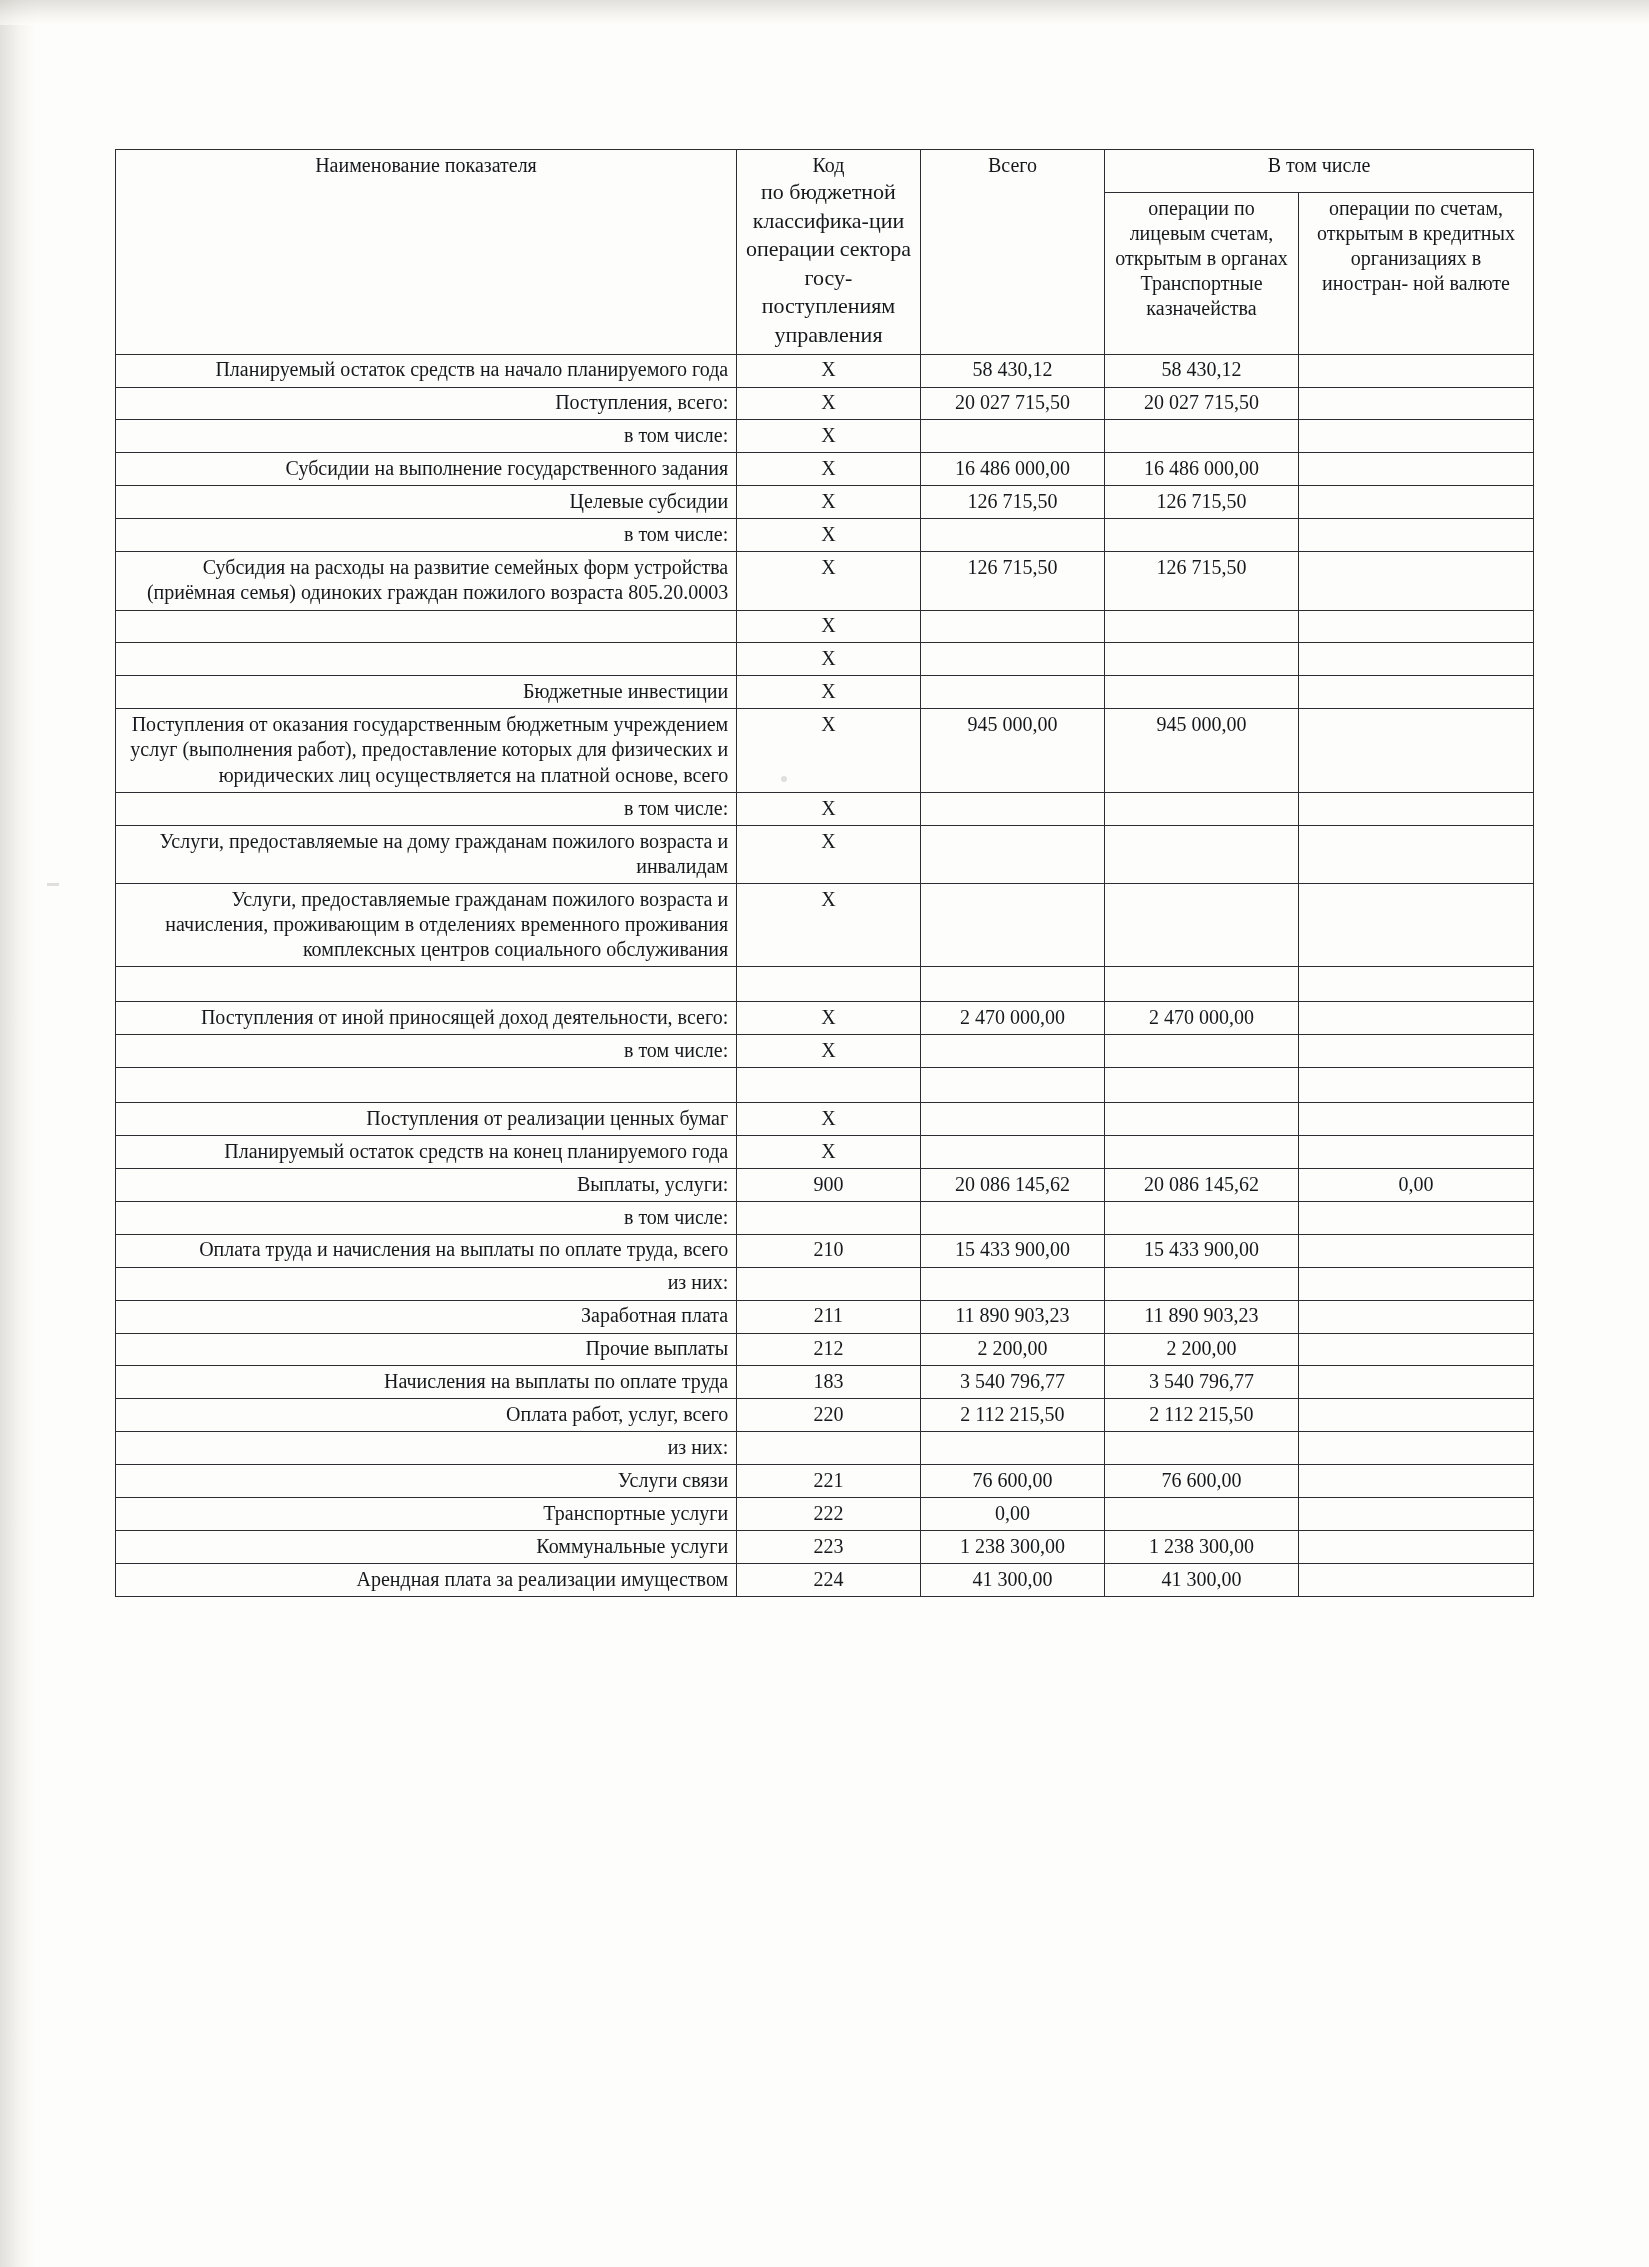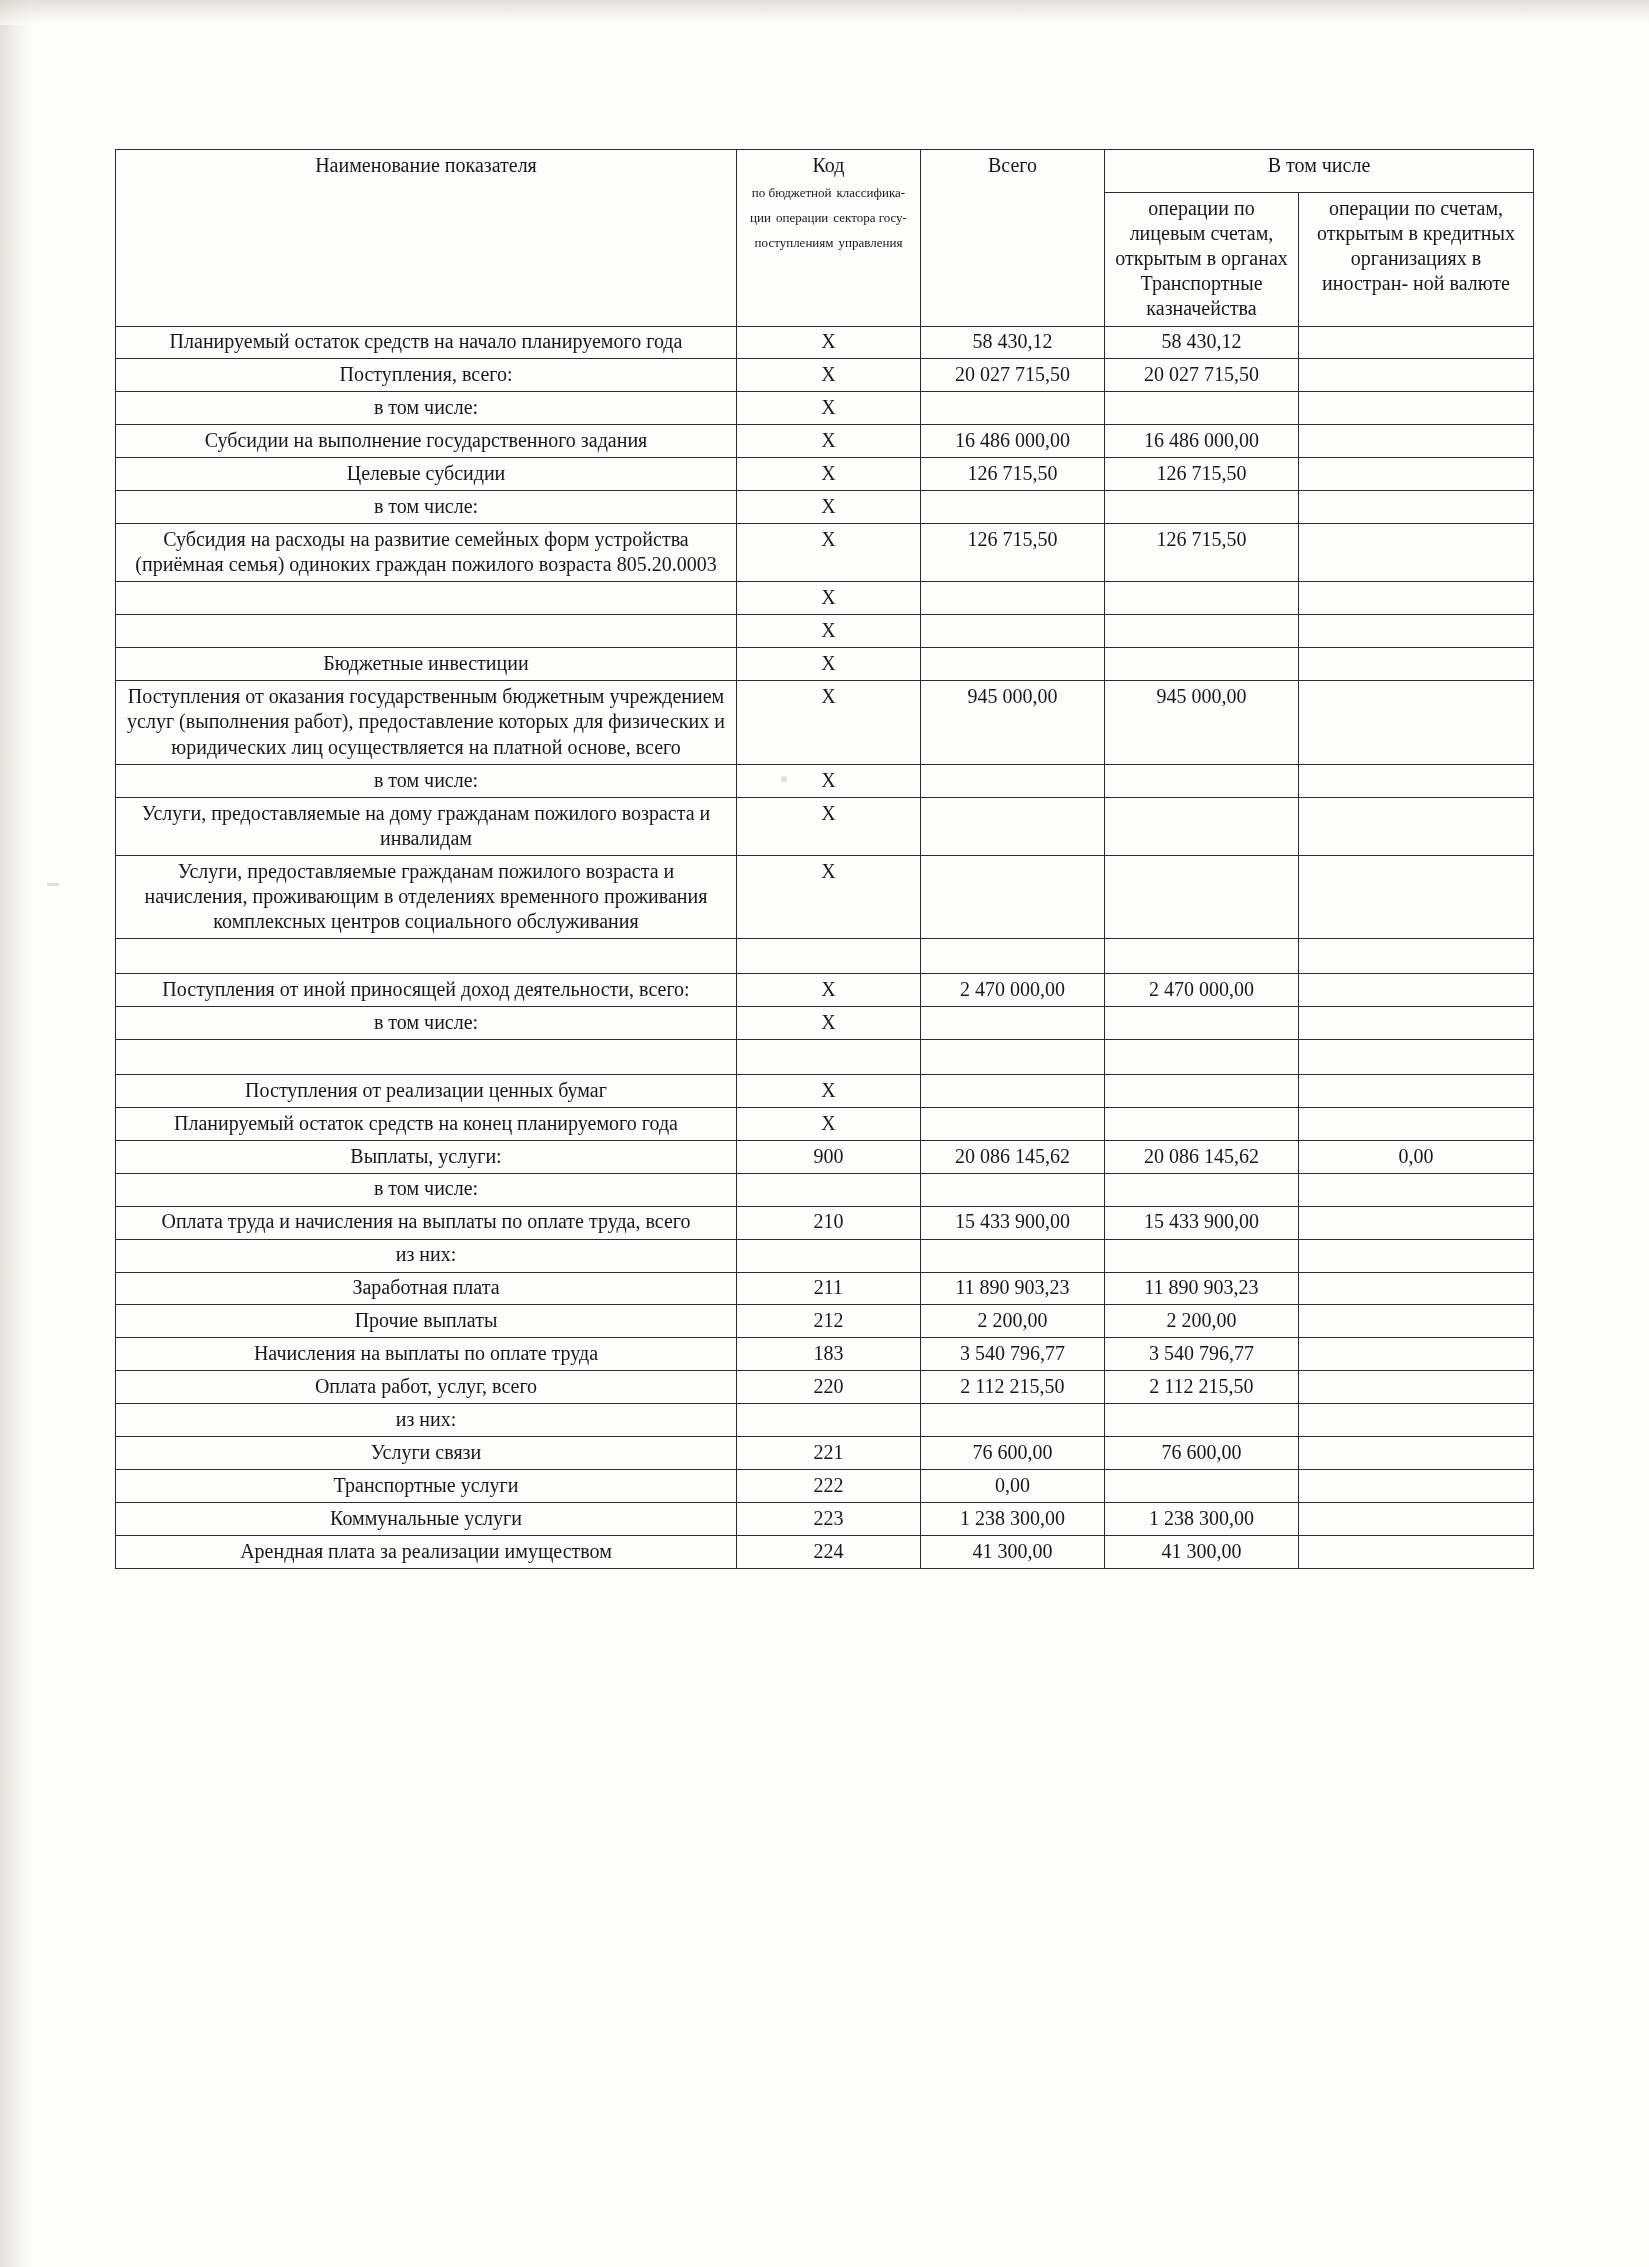--- a/index.html
+++ b/index.html
@@ -74,28 +74,28 @@
   col.c-cred { width: 235px; }
 
   thead td {
     text-align: center;
     vertical-align: top;
   }
   .hdr-main {
     height: 35px;
   }
   .hdr-sub {
-    font-size: 13px;
+    font-size: 22px;
     line-height: 1.3;
   }
   .center { text-align: center; }
   .bold { font-weight: bold; }
   .num { text-align: center; white-space: nowrap; }
   .empty-row td { height: 27px; }
-  .nm { text-align: center; }
+  .nm { text-align: right; }
   .hdr-cell-inner {
     display: block;
   }
 </style>
 </head>
 <body>
 
 <div class="page">
   <div class="scan-edge-left"></div>
   <div class="scan-edge-top"></div>

